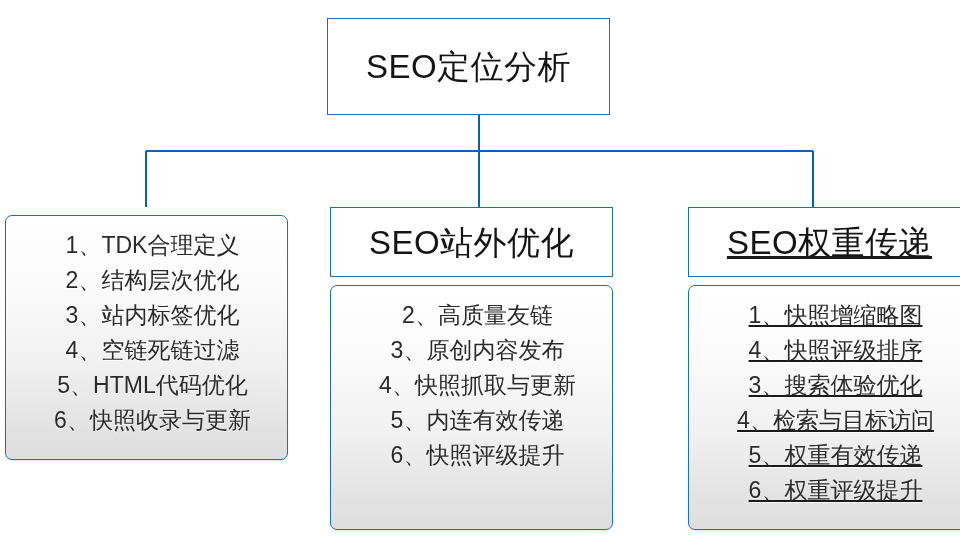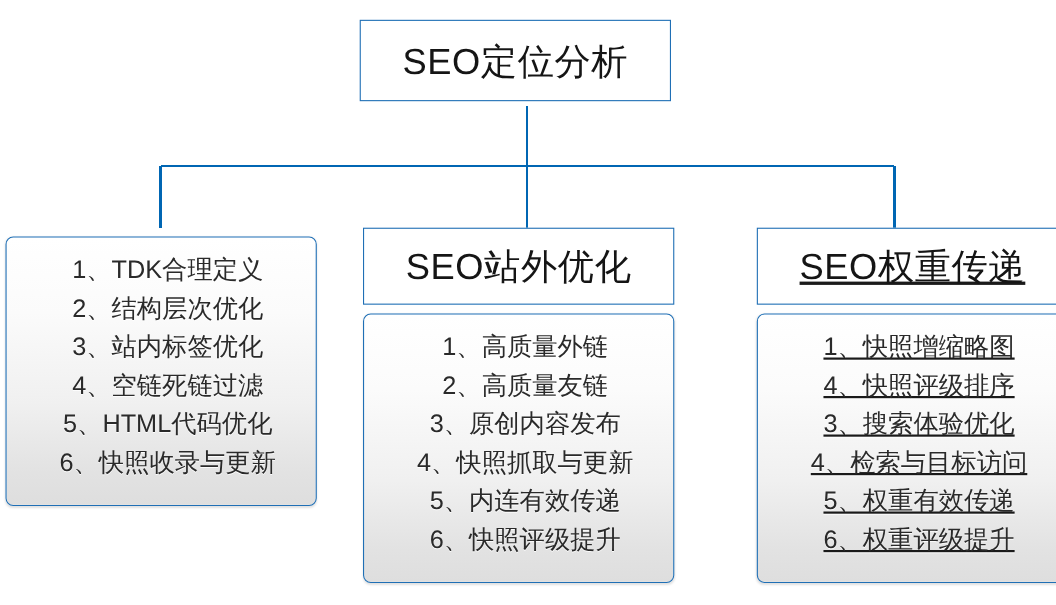--- a/index.html
+++ b/index.html
@@ -34,21 +34,21 @@
     height: 550px;
     pointer-events: none;
   }
 
   
   #root-node {
     position: absolute;
     left: 327px;
     top: 18px;
     width: 283px;
-    height: 74px;
+    height: 97px;
     box-sizing: border-box;
     border: 1.6px solid #1f6fb5;
     background: #ffffff;
     display: flex;
     align-items: center;
     justify-content: center;
     text-align: center;
   }
   #root-node .node-title {
     font-size: 33px;
@@ -147,21 +147,20 @@
       </ul>
     </div>
   </div>
 
   <div class="branch-column" id="branch-column-1">
     <div class="branch-header">
       <span class="header-title">SEO站外优化</span>
     </div>
     <div class="branch-body">
       <ul class="branch-list">
-        <li class="list-item">1、高质量外链</li>
         <li class="list-item">2、高质量友链</li>
         <li class="list-item">3、原创内容发布</li>
         <li class="list-item">4、快照抓取与更新</li>
         <li class="list-item">5、内连有效传递</li>
         <li class="list-item">6、快照评级提升</li>
       </ul>
     </div>
   </div>
 
   <div class="branch-column" id="branch-column-2">

